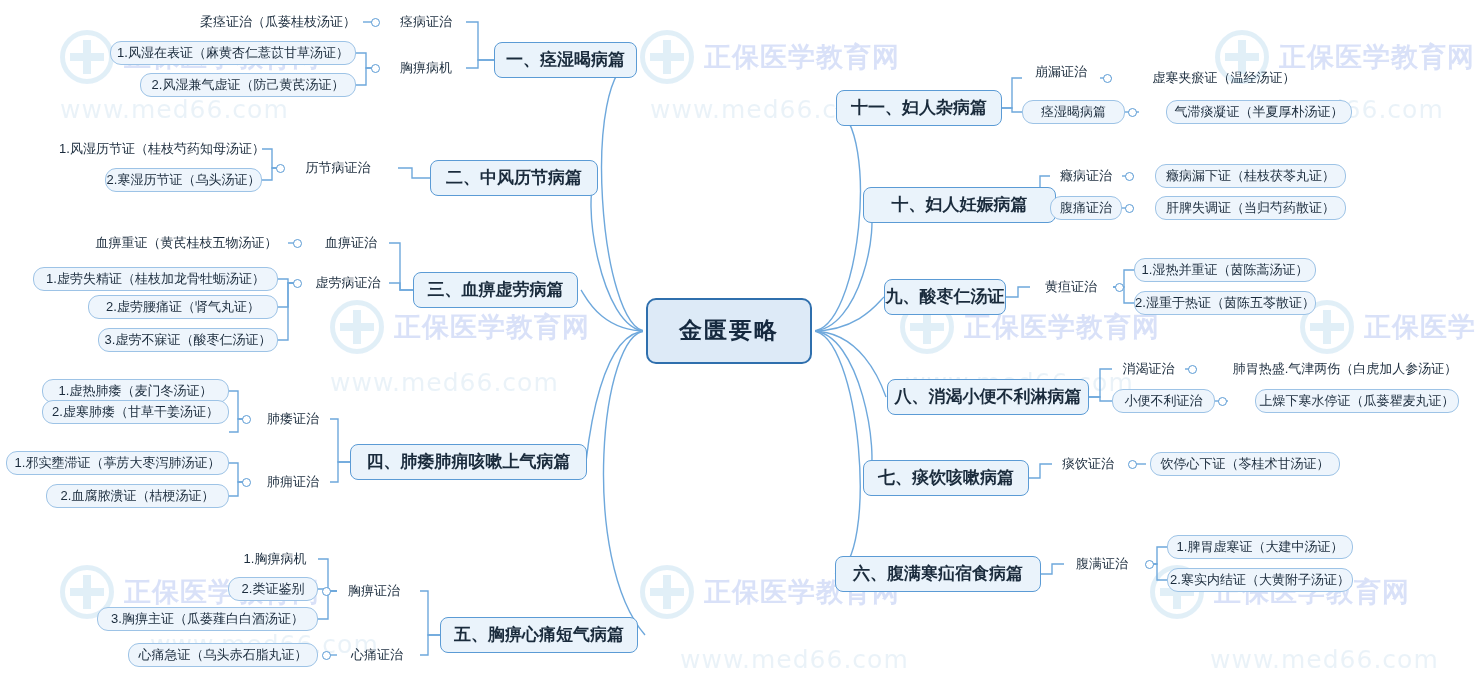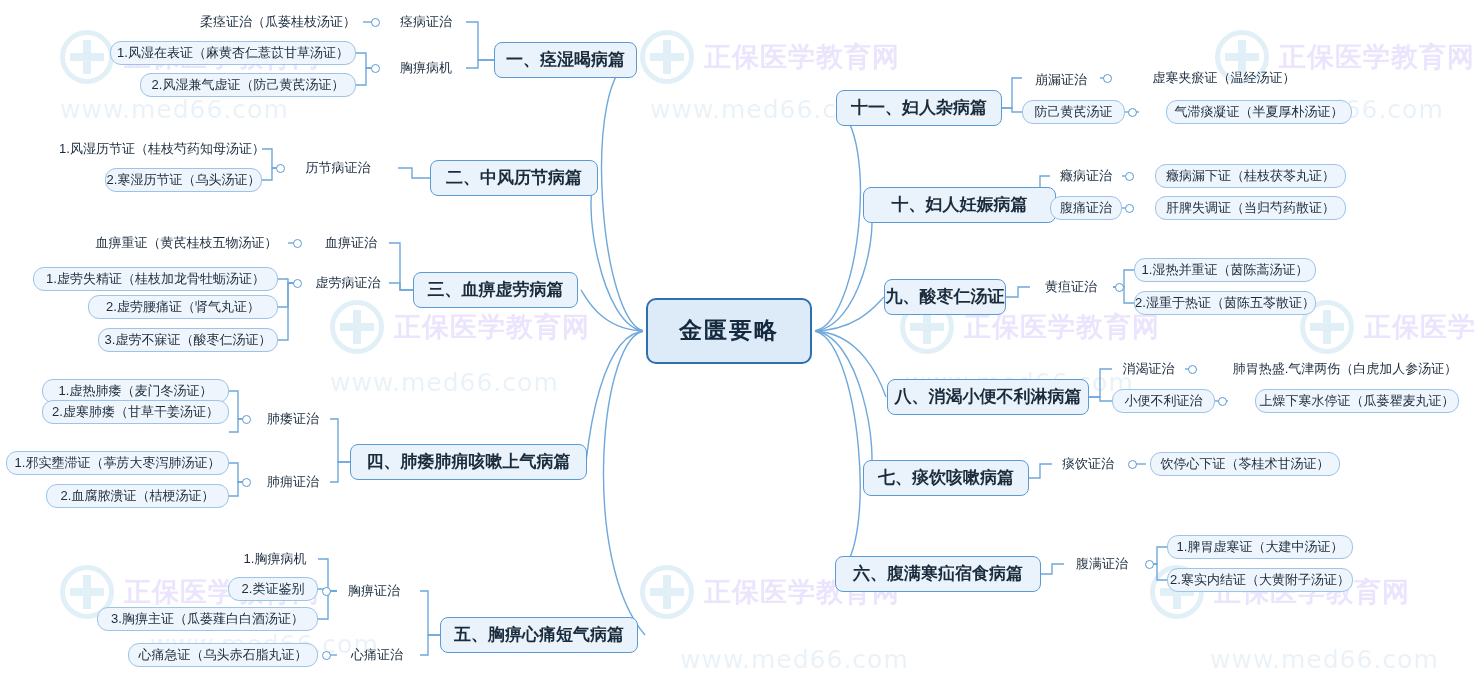--- a/index.html
+++ b/index.html
@@ -46,21 +46,21 @@
     width: 8px; height: 34px; margin-left: -4px;
     background: #4e9ed4;
   }
   .wm-logo .cross-h {
     position: absolute; top: 50%; left: 10px;
     height: 8px; width: 34px; margin-top: -4px;
     background: #4e9ed4;
   }
   .wm-text {
     font-size: 27px;
-    color: #8b5cf6;
+    color: #1d4ed8;
     font-weight: bold;
     letter-spacing: 1px;
   }
   .wm-url {
     font-size: 25px;
     color: #7fb4d8;
     letter-spacing: 1px;
     font-family: "DejaVu Sans", sans-serif;
   }
   
@@ -353,22 +353,22 @@
   <div class="node mid" style="left:337px; top:579px; width:74px; height:24px;">胸痹证治</div>
   <div class="node mid" style="left:343px; top:643px; width:68px; height:24px;">心痛证治</div>
   <span class="dot" style="left:322px; top:587px;"></span>
   <span class="dot" style="left:322px; top:651px;"></span>
   <div class="node plain" style="left:232px; top:547px; width:86px; height:24px;">1.胸痹病机</div>
   <div class="node leaf" style="left:228px; top:577px; width:90px; height:24px;">2.类证鉴别</div>
   <div class="node leaf" style="left:97px; top:607px; width:221px; height:24px;">3.胸痹主证（瓜蒌薤白白酒汤证）</div>
   <div class="node leaf" style="left:128px; top:643px; width:190px; height:24px;">心痛急证（乌头赤石脂丸证）</div>
 
   <div class="node chapter" style="left:836px; top:90px; width:166px; height:36px;">十一、妇人杂病篇</div>
-  <div class="node mid" style="left:1022px; top:68px; width:78px; height:24px;">崩漏证治</div>
-  <div class="node leaf" style="left:1022px; top:100px; width:103px; height:24px;">防己黄芪汤证</div>
+  <div class="node mid" style="left:1022px; top:60px; width:78px; height:24px;">崩漏证治</div>
+  <div class="node leaf" style="left:1022px; top:100px; width:103px; height:24px;">痉湿暍病篇</div>
   <span class="dot" style="left:1103px; top:74px;"></span>
   <span class="dot" style="left:1128px; top:108px;"></span>
   <div class="node plain" style="left:1139px; top:66px; width:170px; height:24px;">虚寒夹瘀证（温经汤证）</div>
   <div class="node leaf" style="left:1166px; top:100px; width:186px; height:24px;">气滞痰凝证（半夏厚朴汤证）</div>
 
   <div class="node chapter" style="left:863px; top:187px; width:193px; height:36px;">十、妇人妊娠病篇</div>
   <div class="node mid" style="left:1050px; top:164px; width:72px; height:24px;">癥病证治</div>
   <div class="node leaf" style="left:1050px; top:196px; width:72px; height:24px;">腹痛证治</div>
   <span class="dot" style="left:1125px; top:172px;"></span>
   <span class="dot" style="left:1125px; top:204px;"></span>

